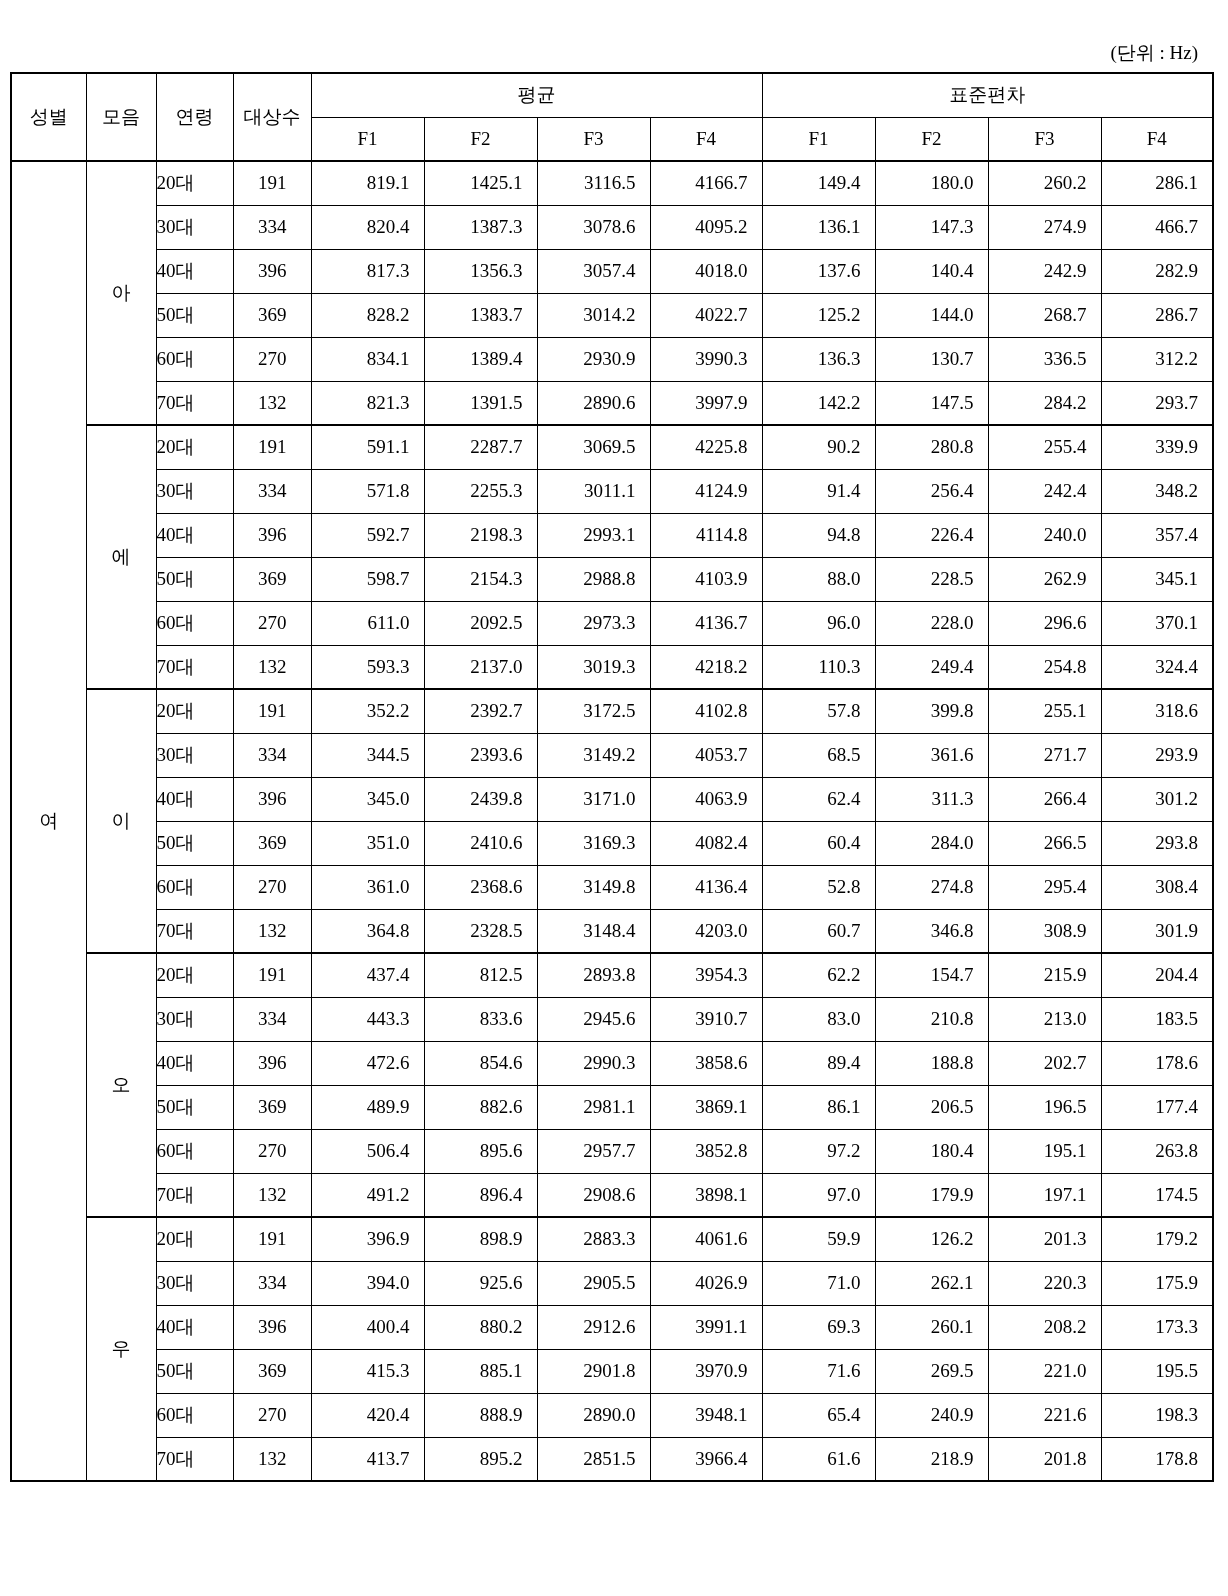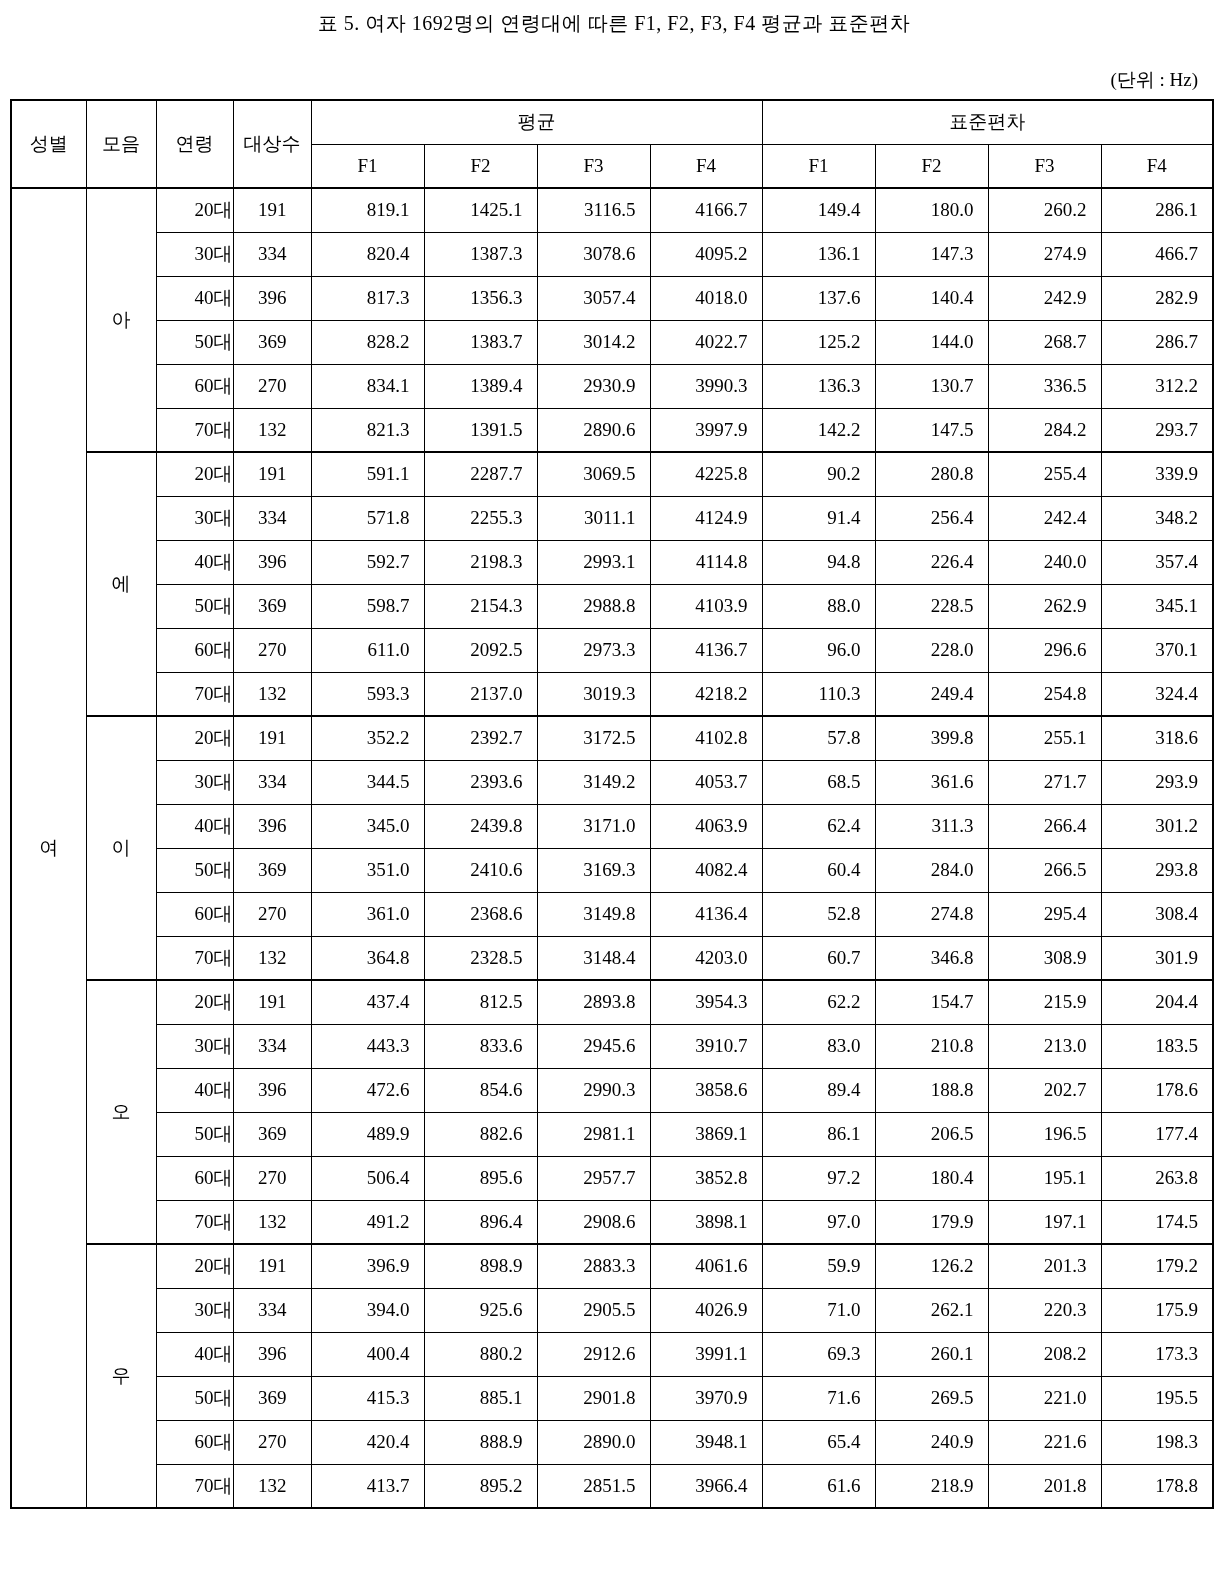--- a/index.html
+++ b/index.html
@@ -30,30 +30,29 @@
     border: 1px solid #000;
     font-weight: normal;
     font-size: 19px;
     padding: 0;
     overflow: hidden;
     white-space: nowrap;
   }
   .formant-table thead th { height: 44px; text-align: center; }
   .formant-table tbody td, .formant-table tbody th { height: 44px; }
   .formant-table tbody th { text-align: center; background: #fff; }
-  td.age-cell { text-align: right; }
+  td.age-cell { text-align: left; }
   td.count-cell { text-align: right; padding-right: 24px; font-family: Liberation Serif, serif; }
   td.num-cell { text-align: right; padding-right: 14px; }
   tr.group-start td, tr.group-start th { border-top: 2px solid #000; }
 </style>
 </head>
 <body>
 
 <div class="titles">
-  <div class="title-ko">표 5. 여자 1692명의 연령대에 따른 F1, F2, F3, F4 평균과 표준편차</div>
 </div>
 
 <div class="unit-note">(단위 : Hz)</div>
 
 <table class="formant-table">
   <colgroup>
     <col style="width:75px">
       <col style="width:70px">
       <col style="width:77px">
       <col style="width:78px">

